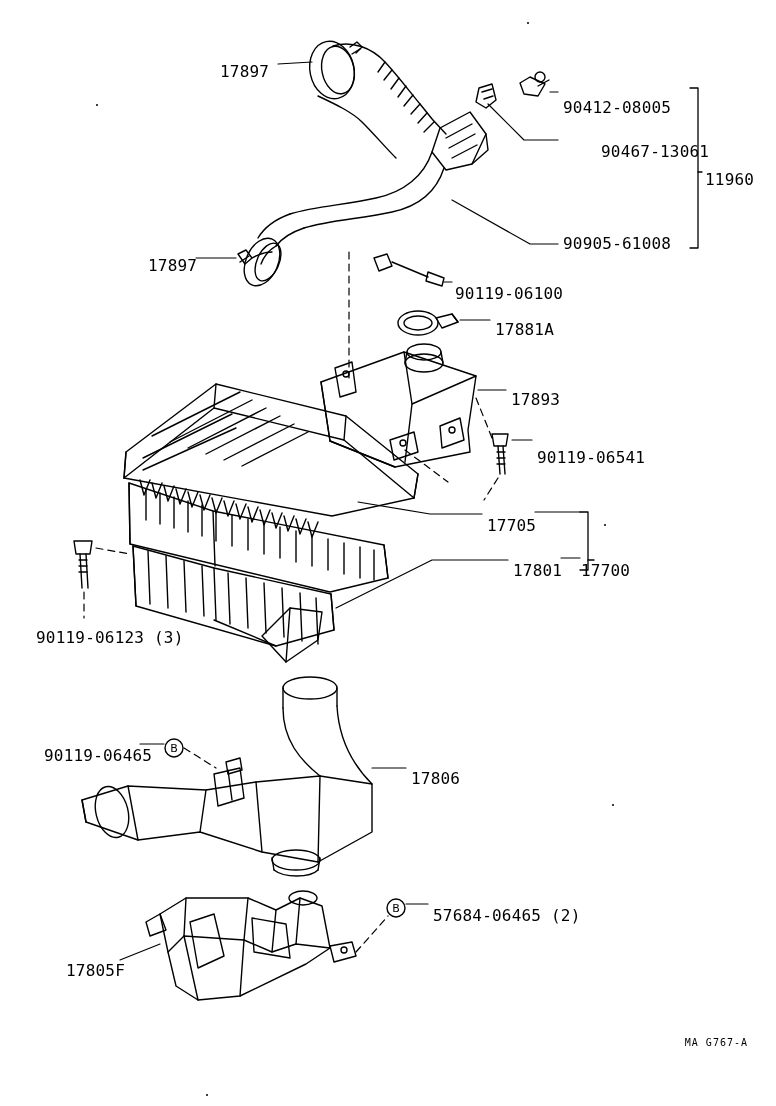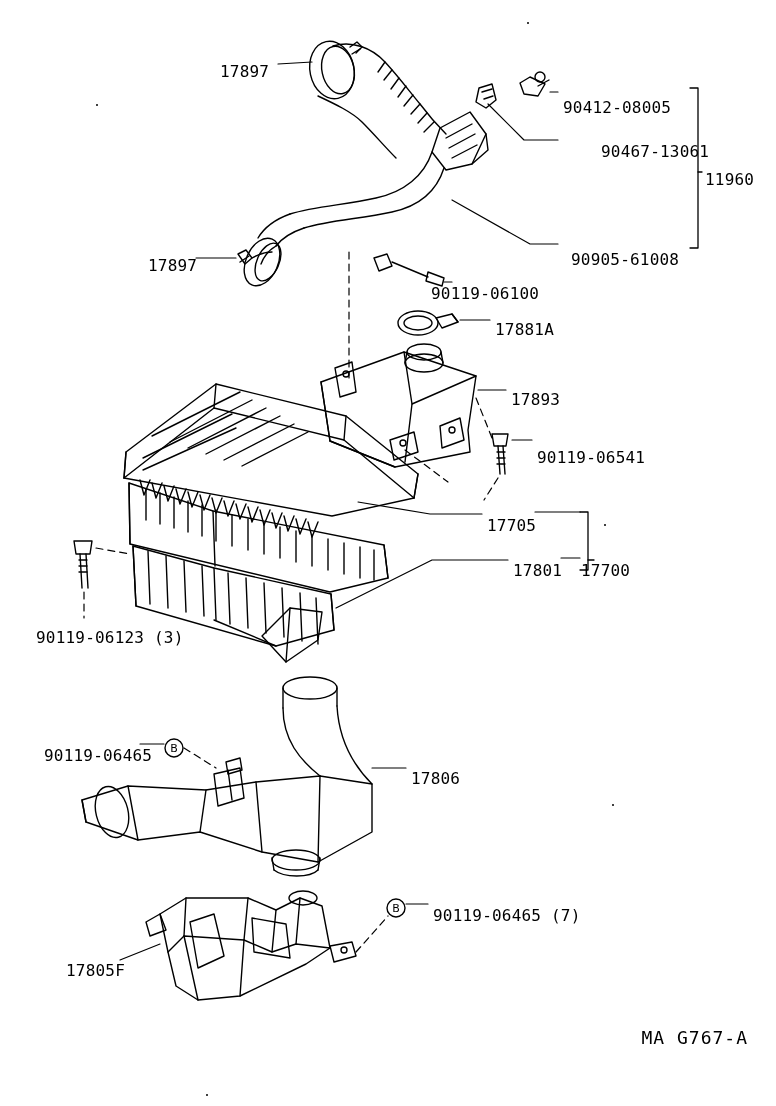--- a/index.html
+++ b/index.html
@@ -28,21 +28,21 @@
     letter-spacing: 0.2px;
     color: #000000;
     white-space: nowrap;
     line-height: 1;
   }
   .footer {
     position: absolute;
     right: 28px;
     bottom: 58px;
     font-family: "DejaVu Sans Mono", monospace;
-    font-size: 18px;
+    font-size: 10px;
     letter-spacing: 1px;
     color: #000000;
     white-space: nowrap;
   }
   .dot {
     position: absolute;
     width: 2px; height: 2px;
     background: #000;
     border-radius: 50%;
   }
@@ -364,29 +364,29 @@
   <div class="dot" style="left:527px; top:22px;"></div>
   <div class="dot" style="left:96px; top:104px;"></div>
   <div class="dot" style="left:604px; top:524px;"></div>
   <div class="dot" style="left:612px; top:804px;"></div>
   <div class="dot" style="left:206px; top:1094px;"></div>
 
   <div class="label" style="left:220px; top:64px;">17897</div>
   <div class="label" style="left:563px; top:100px;">90412-08005</div>
   <div class="label" style="left:563px; top:144px;margin-left:38px;">90467-13061</div>
   <div class="label" style="left:705px; top:172px;">11960</div>
-  <div class="label" style="left:563px; top:252px;margin-left:8px;">90905-61008</div>
+  <div class="label" style="left:563px; top:236px;">90905-61008</div>
   <div class="label" style="left:148px; top:258px;">17897</div>
-  <div class="label" style="left:431px; top:286px;">90119-06100</div>
+  <div class="label" style="left:455px; top:286px;">90119-06100</div>
   <div class="label" style="left:495px; top:322px;">17881A</div>
   <div class="label" style="left:511px; top:392px;">17893</div>
   <div class="label" style="left:537px; top:450px;">90119-06541</div>
   <div class="label" style="left:487px; top:518px;">17705</div>
   <div class="label" style="left:513px; top:563px;">17801</div>
   <div class="label" style="left:581px; top:563px;">17700</div>
   <div class="label" style="left:36px;  top:630px;">90119-06123 (3)</div>
   <div class="label" style="left:44px;  top:748px;text-align:right;">90119-06465</div>
   <div class="label" style="left:411px; top:771px;">17806</div>
-  <div class="label" style="left:433px; top:908px;">90119-06465 (7)</div>
+  <div class="label" style="left:433px; top:908px;">57684-06465 (2)</div>
   <div class="label" style="left:66px;  top:963px;">17805F</div>
 
   <div class="footer">MA  G767-A</div>
 </div>
 
 </body></html>

